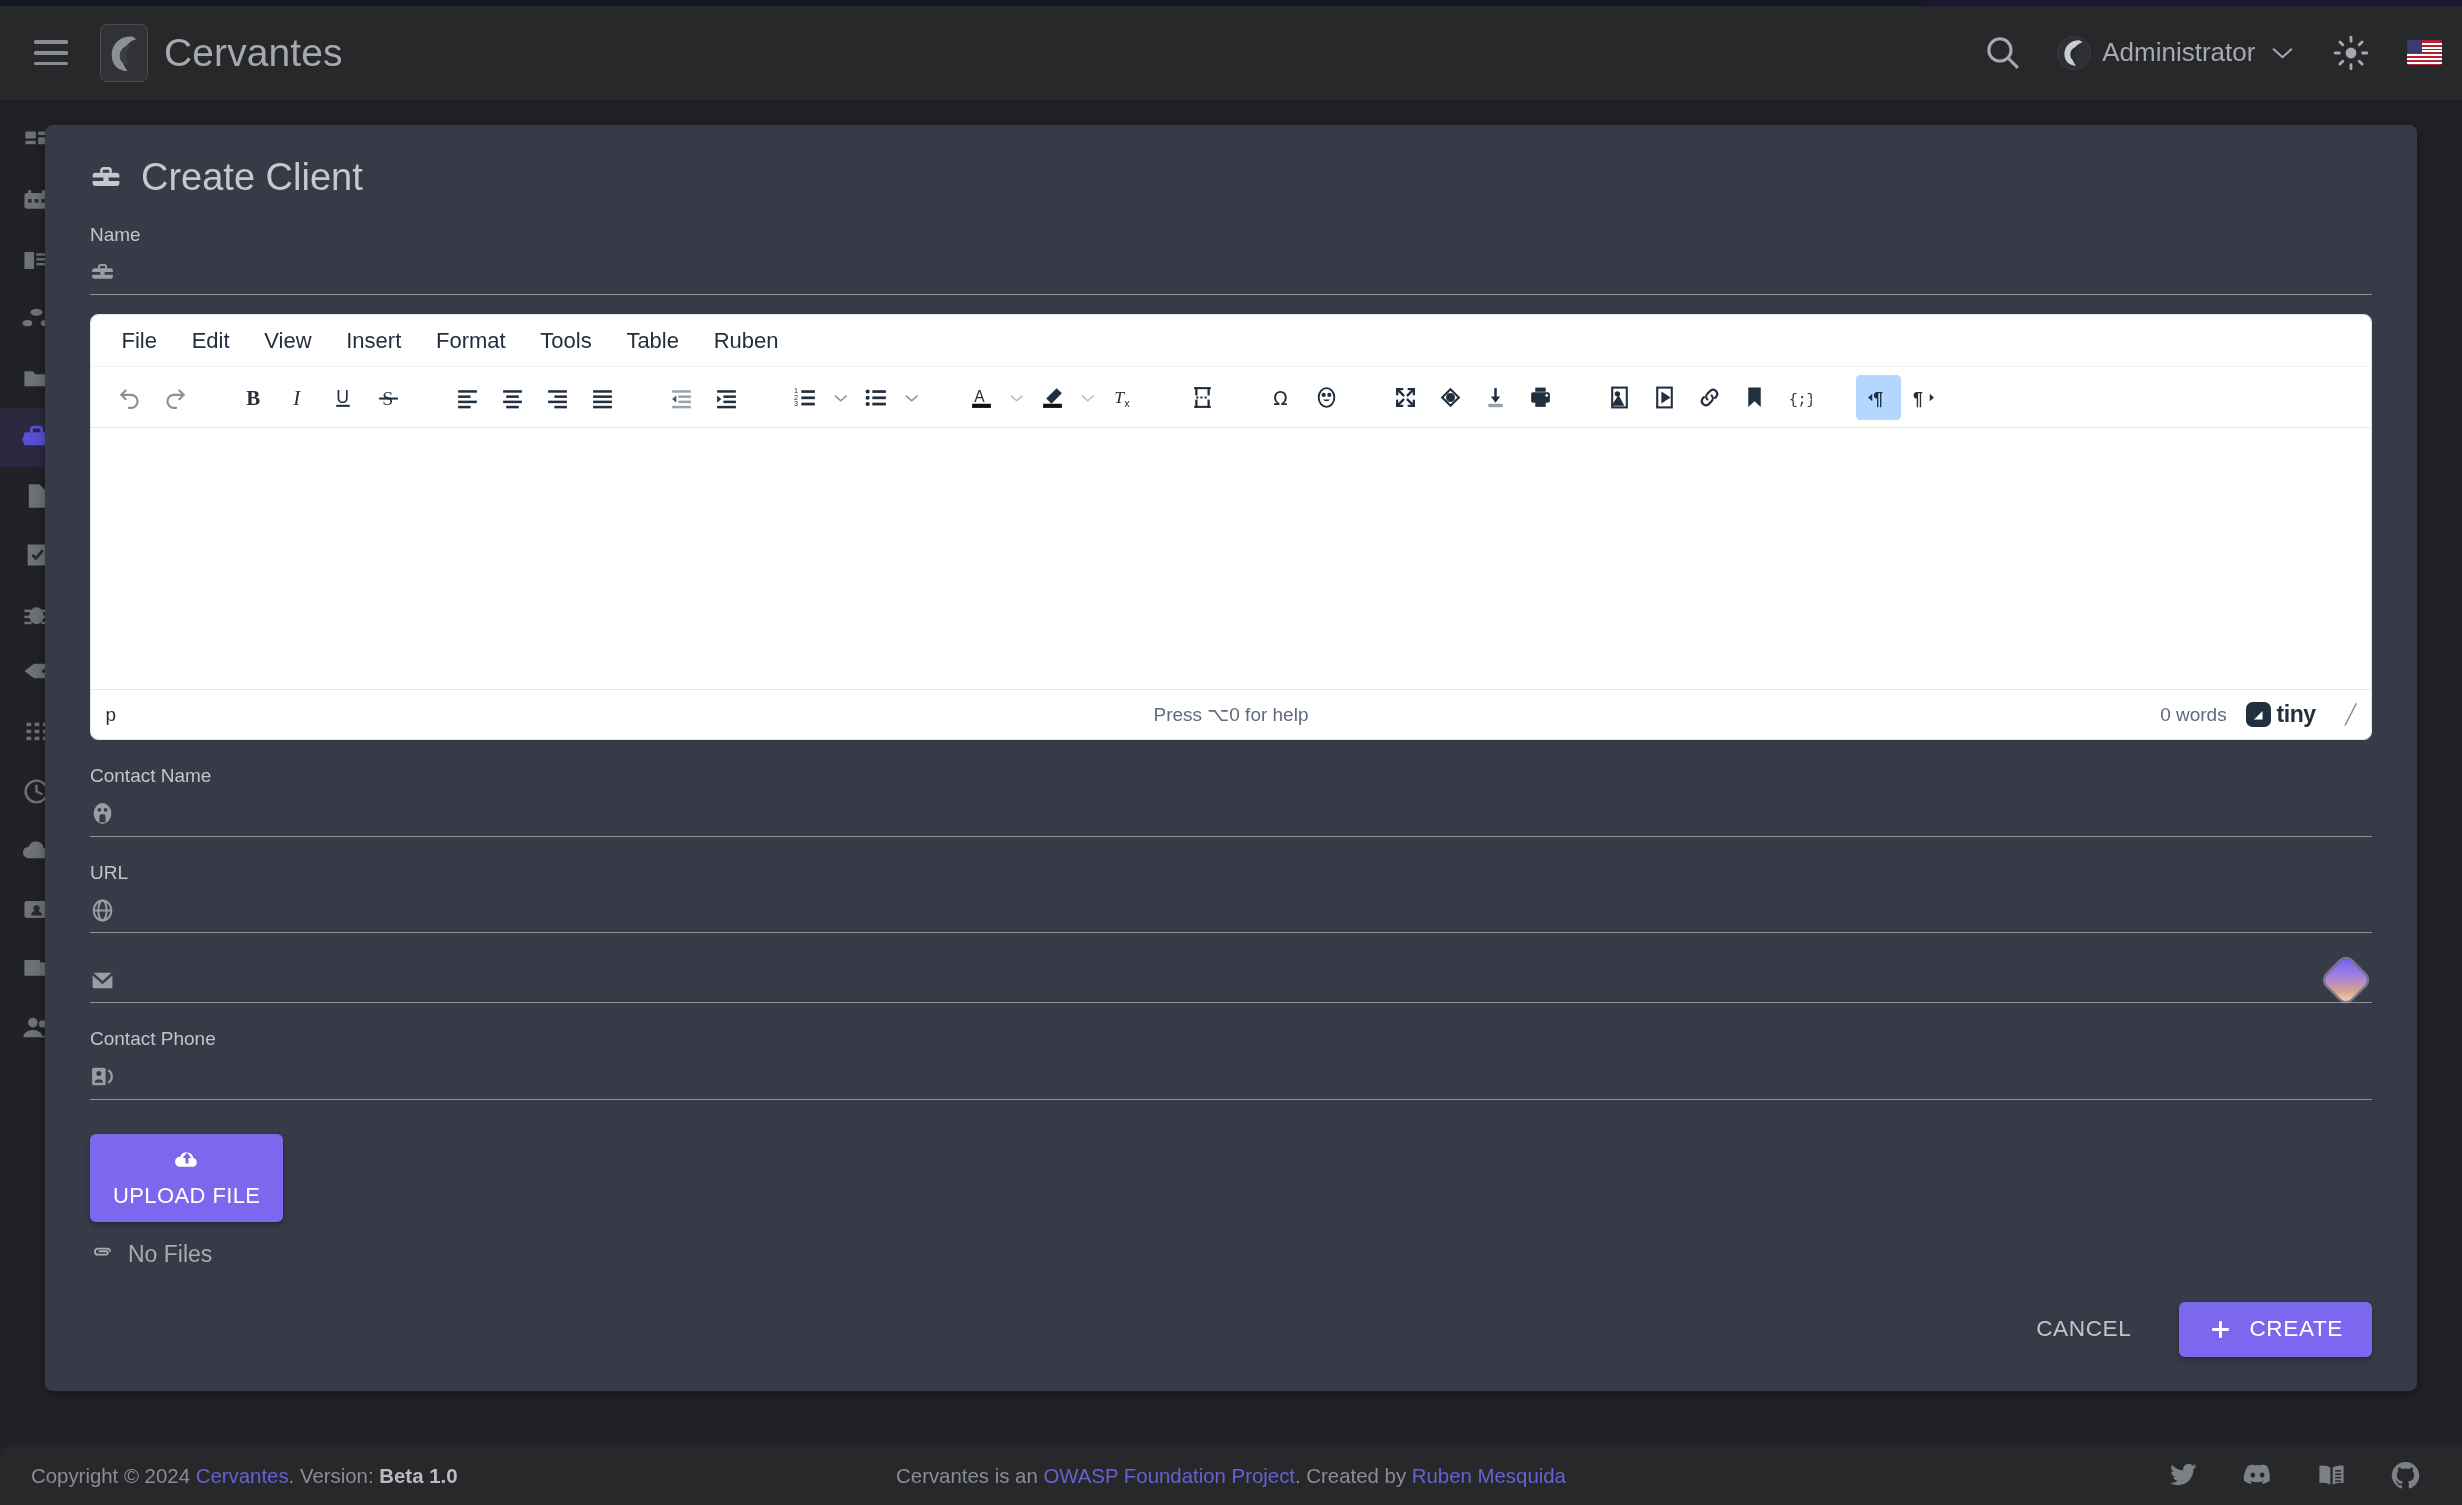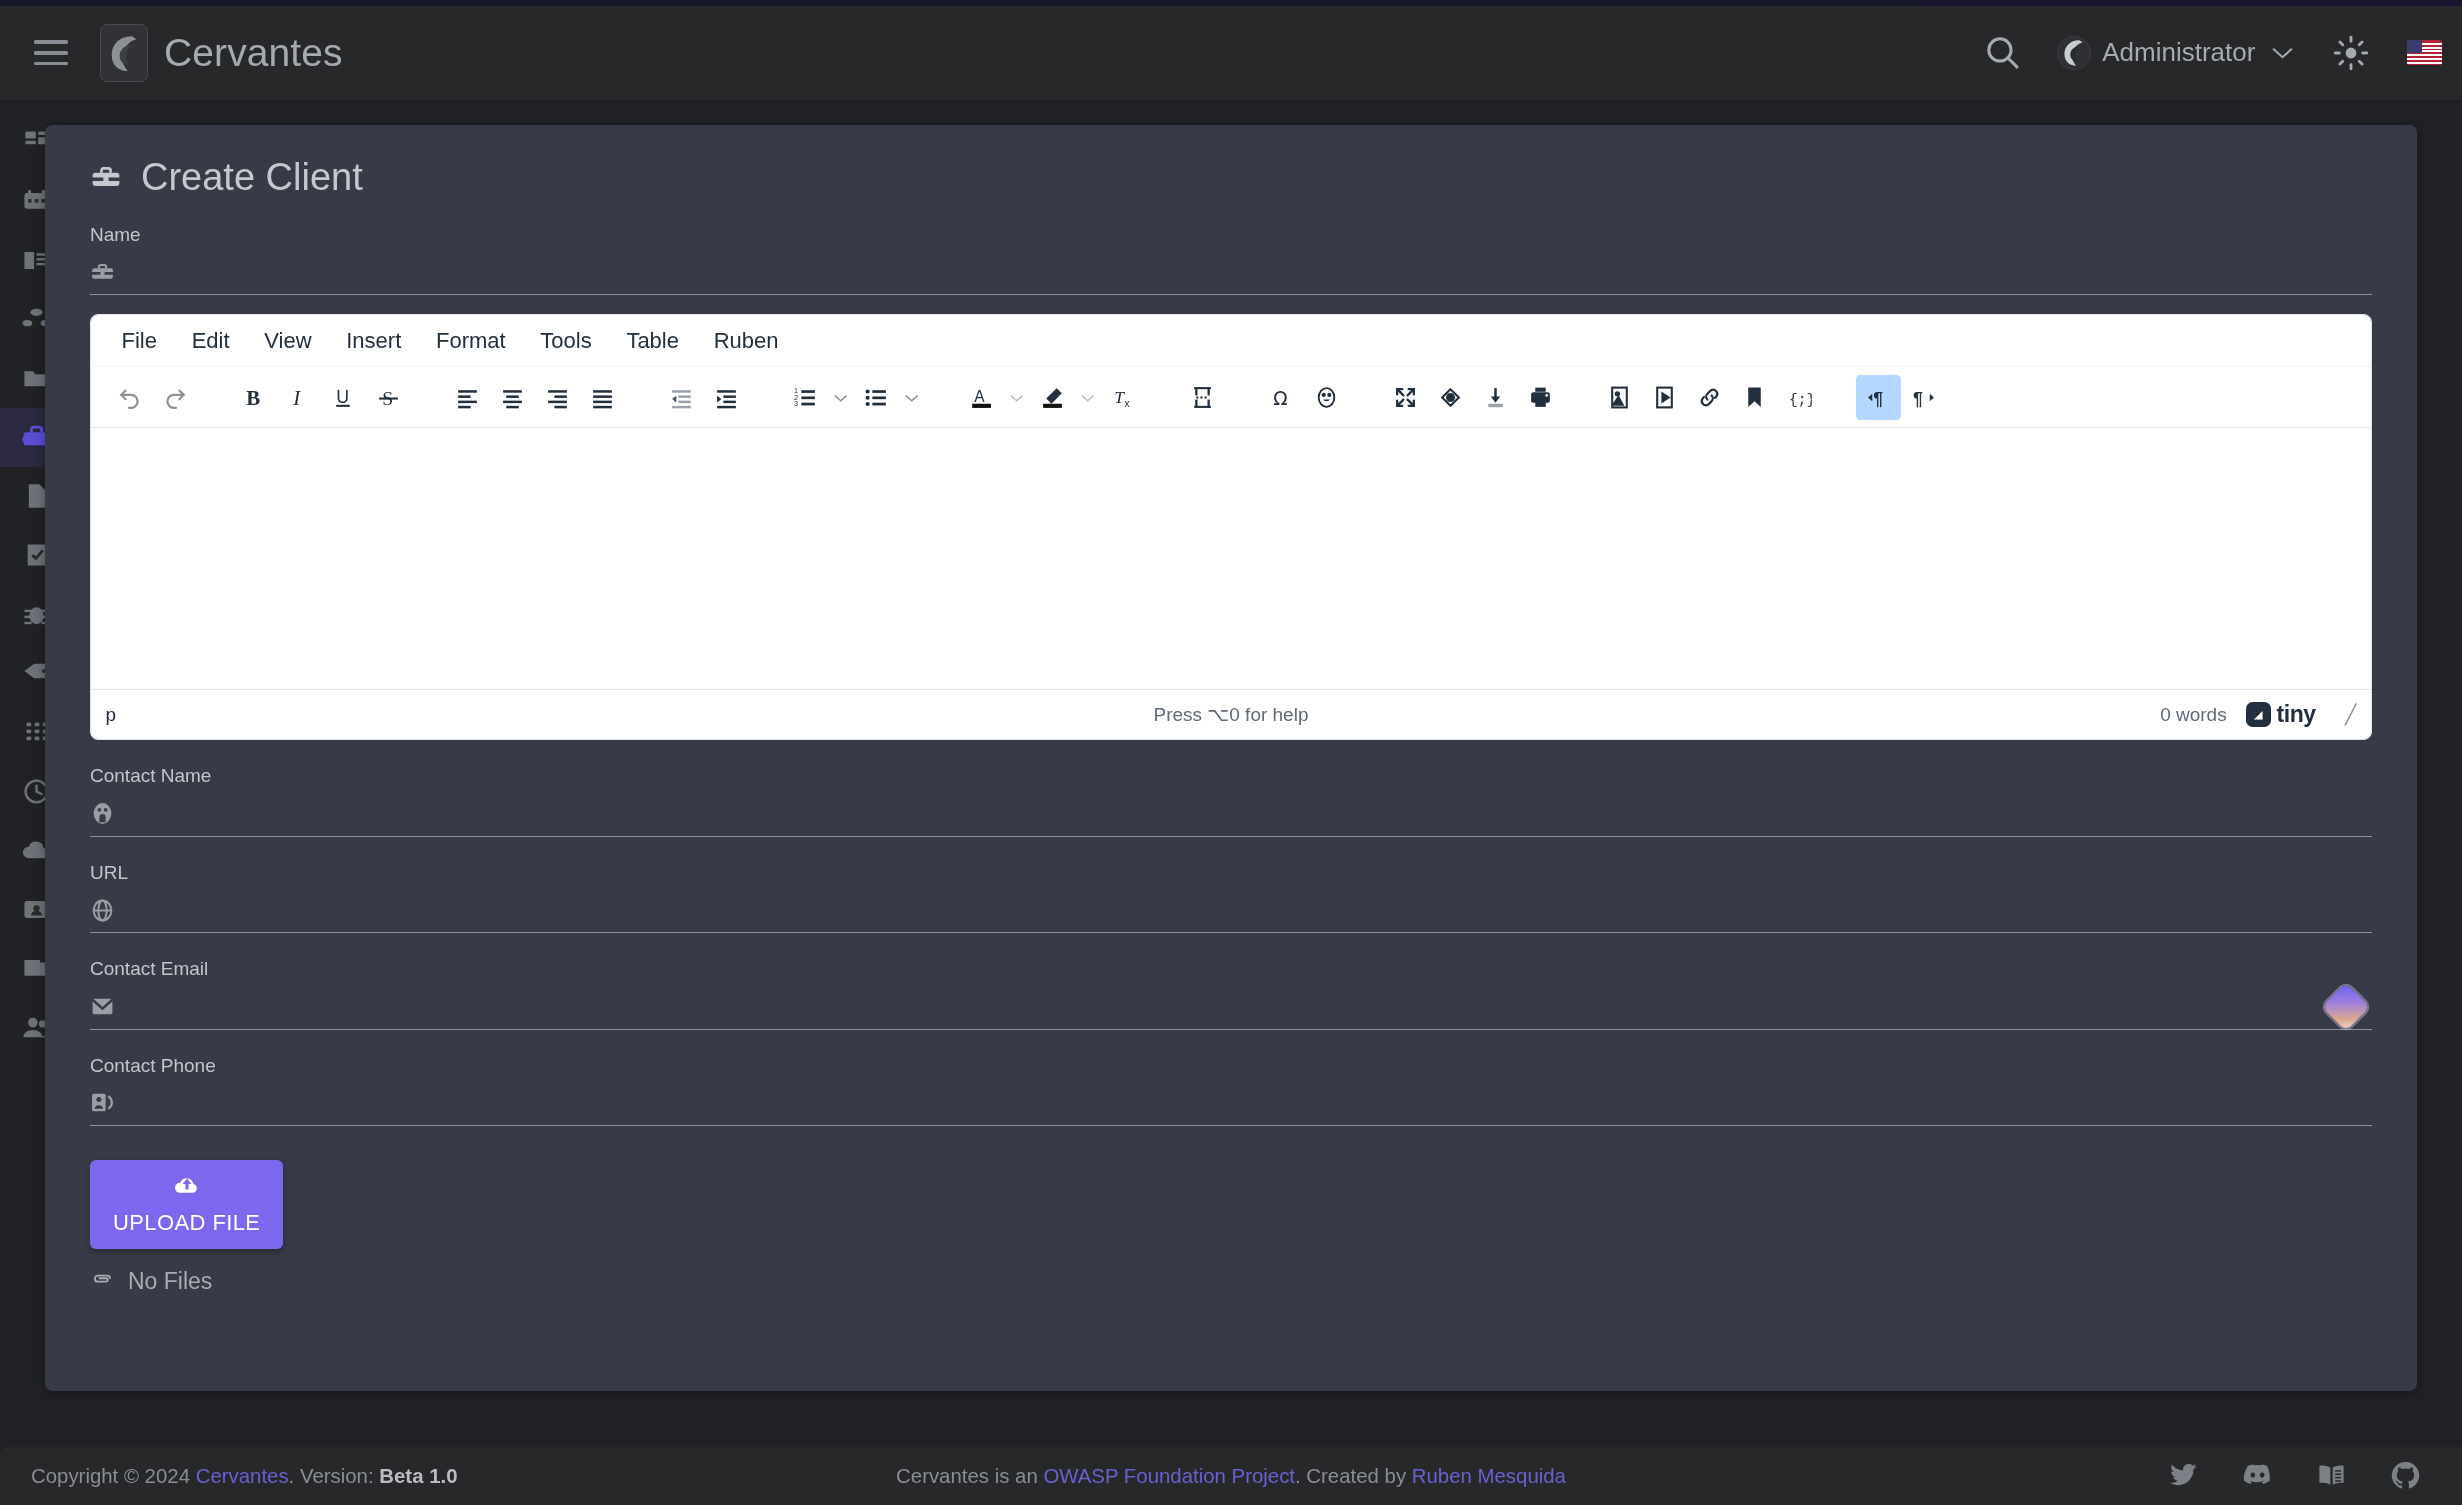--- a/index.html
+++ b/index.html
@@ -735,21 +735,20 @@
           <ellipse cx="12" cy="12" rx="8.5" ry="9.5"></ellipse>
             <line x1="3.5" y1="12" x2="20.5" y2="12"></line>
             <ellipse cx="12" cy="12" rx="4" ry="9.5"></ellipse>
         </svg>
         <input type="text" value="" style="">
       </div>
     </div>
 
     
     <div class="field">
-      <div class="field-label">Contact Email</div>
       <div class="field-input-row">
         <svg class="fi" viewBox="0 0 24 24" fill="#9a9da3">
           <rect x="2.5" y="4.5" width="19" height="15" rx="1.5"></rect>
             <polyline points="2.5,5.5 12,14 21.5,5.5" fill="none" stroke="#383a47" stroke-width="2.4"></polyline>
         </svg>
         <input type="text" value="" style="">
         <div class="grammar-diamond"></div>
       </div>
     </div>
 
@@ -778,20 +777,30 @@
     </button>
 
     <div class="no-files">
       <svg width="25" height="19" viewBox="0 0 24 20" fill="none" stroke="#a9abb1" stroke-width="1.9">
         <path d="M20 7 a3.2 3.2 0 0 0-3.2-3.2 H7.2 a3.2 3.2 0 0 0 0 6.4 h8.6 a1.8 1.8 0 0 0 0-3.6 H8"></path>
       </svg>
       <span>No Files</span>
     </div>
   </div>
 
+  <div class="card-actions">
+    <button class="btn-cancel">CANCEL</button>
+    <button class="btn-create">
+      <svg width="25" height="25" viewBox="0 0 24 24" fill="#fff">
+        <rect x="10.6" y="4" width="2.8" height="16"></rect>
+          <rect x="4" y="10.6" width="16" height="2.8"></rect>
+      </svg>
+      <span>CREATE</span>
+    </button>
+  </div>
 </div>
 
 <div class="footer">
   <div class="footer-left">
     <span>Copyright © 2024 </span><a href="#">Cervantes</a><span>. Version: </span><b>Beta 1.0</b>
   </div>
 
   <div class="footer-center">
     <span>Cervantes is an </span><a href="#">OWASP Foundation Project</a><span>. Created by </span><a href="#">Ruben Mesquida</a>
   </div>

